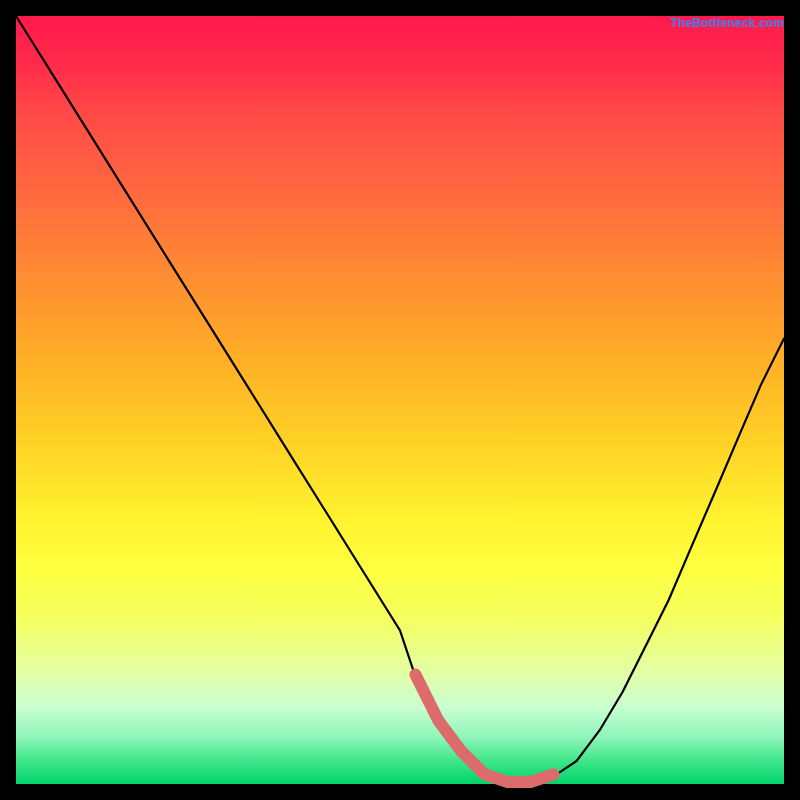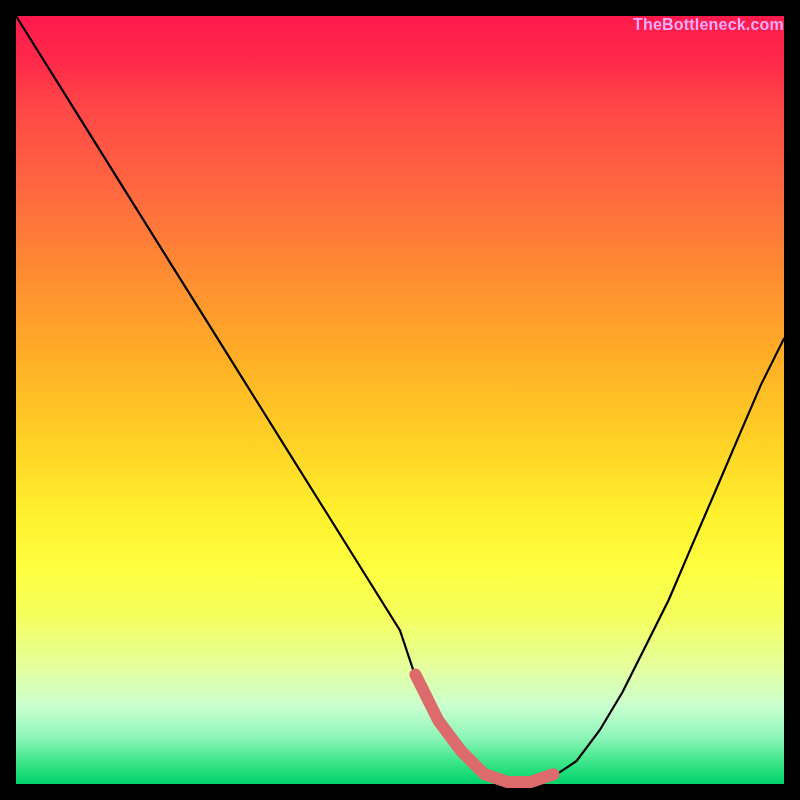--- a/index.html
+++ b/index.html
@@ -32,23 +32,23 @@
       #8cf5b8 94%,
       #3fe68a 97%,
       #00d36a 100%
     );
   }
   .watermark {
     position: absolute;
     top: 16px;
     right: 16px;
     font-family: Arial, Helvetica, sans-serif;
-    font-size: 16px;
+    font-size: 12px;
     font-weight: 600;
-    color: #f0abfc;
+    color: #3b82f6;
     letter-spacing: 0.2px;
     user-select: none;
   }
   svg.overlay {
     position: absolute;
     left: 16px;
     top: 16px;
     width: 768px;
     height: 768px;
     overflow: visible;

